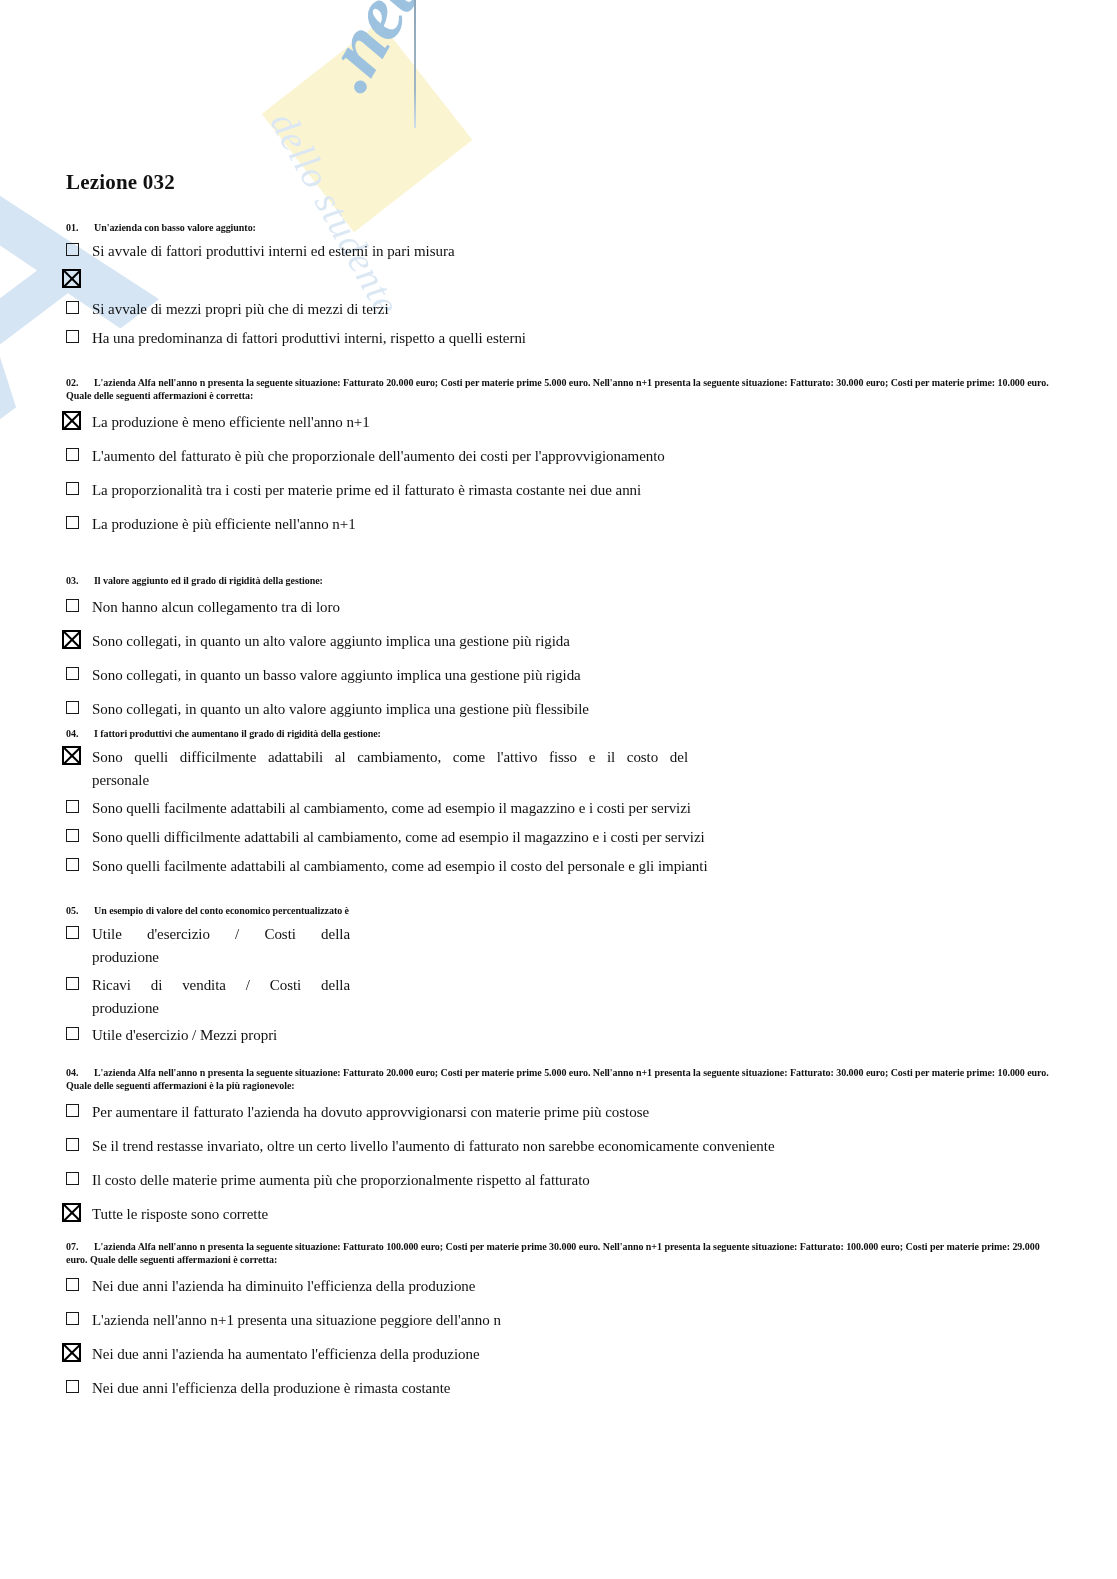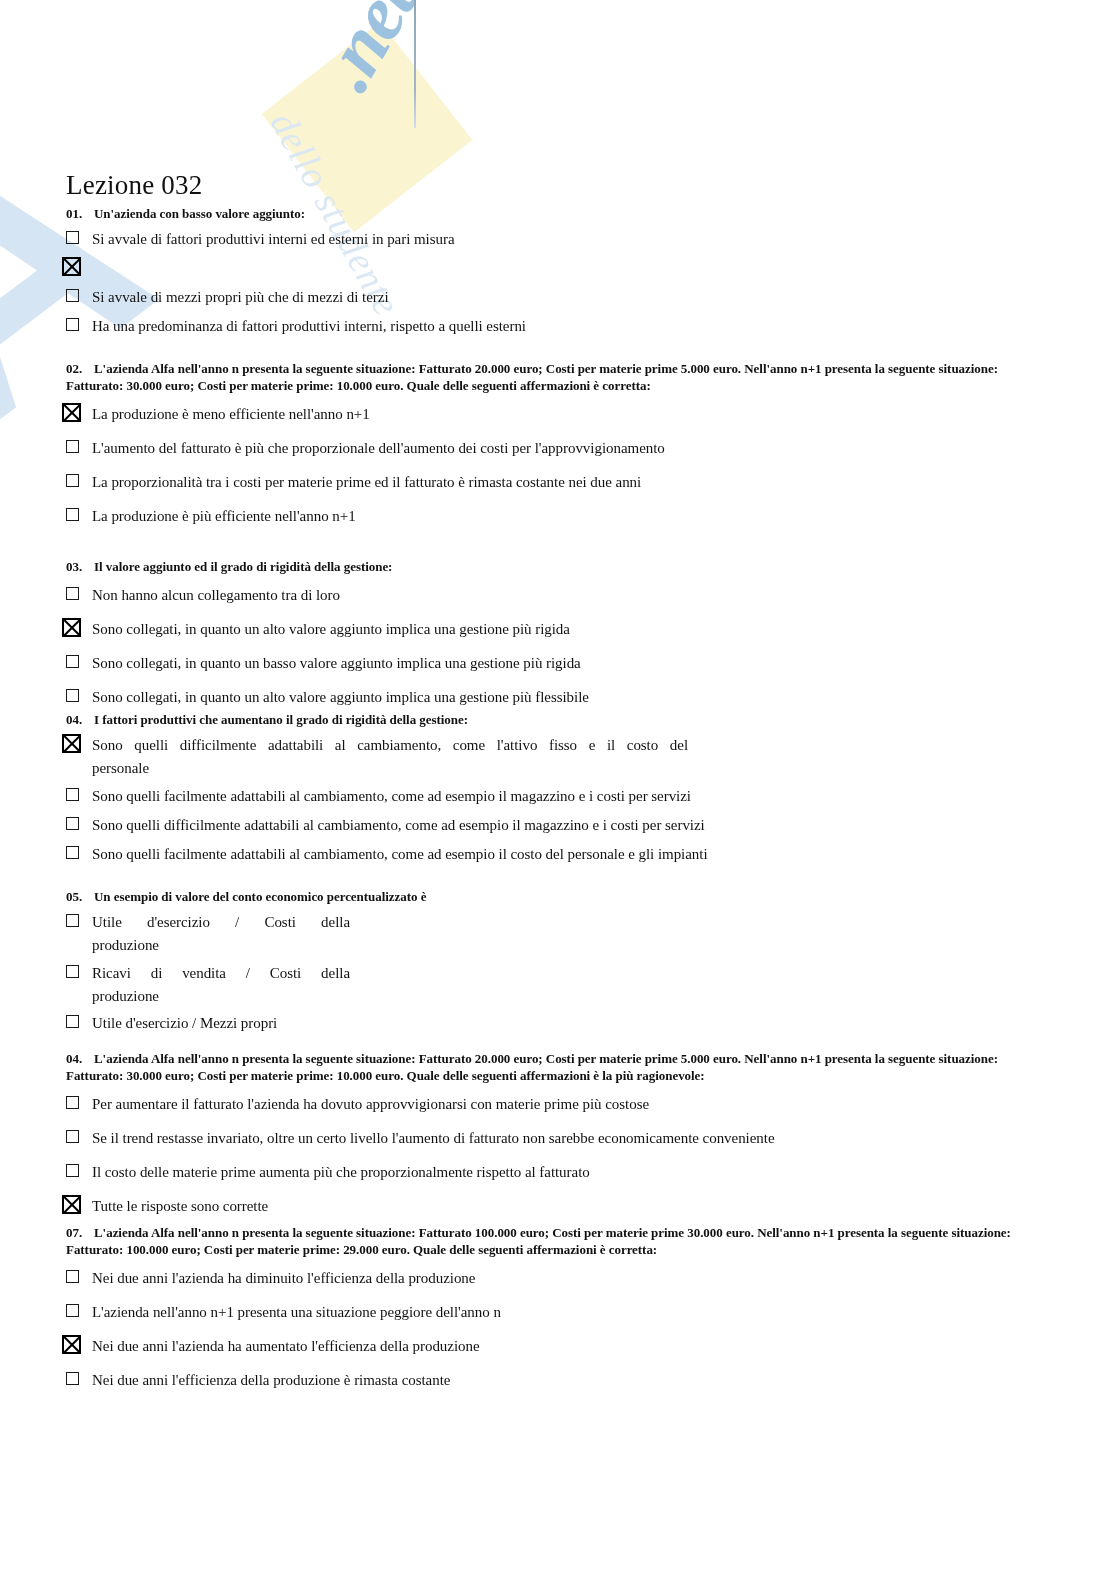--- a/index.html
+++ b/index.html
@@ -99,36 +99,36 @@
     position: absolute;
     left: 0; top: 0;
     width: 1117px;
     z-index: 2;
   }
 
   .page-title {
     position: absolute;
     left: 66px;
     top: 170px;
-    font-size: 27px;
-    font-weight: normal;
+    font-size: 21px;
+    font-weight: bold;
     letter-spacing: .2px;
   }
 
   .question {
     position: absolute;
     left: 66px;
     width: 985px;
   }
   .q-head {
-    font-size: 13px;
+    font-size: 10px;
     font-weight: bold;
     line-height: 1.32;
     letter-spacing: -.05px;
-    margin: 0 0 6px 0;
+    margin: 16px 0 6px 0;
   }
   .q-head .q-num {
     display: inline-block;
     min-width: 28px;
   }
   .q-head.wide { width: 985px; text-align: left; }
   .q-head.narrow { width: 720px; }
 
   .options {
     margin: 0;

